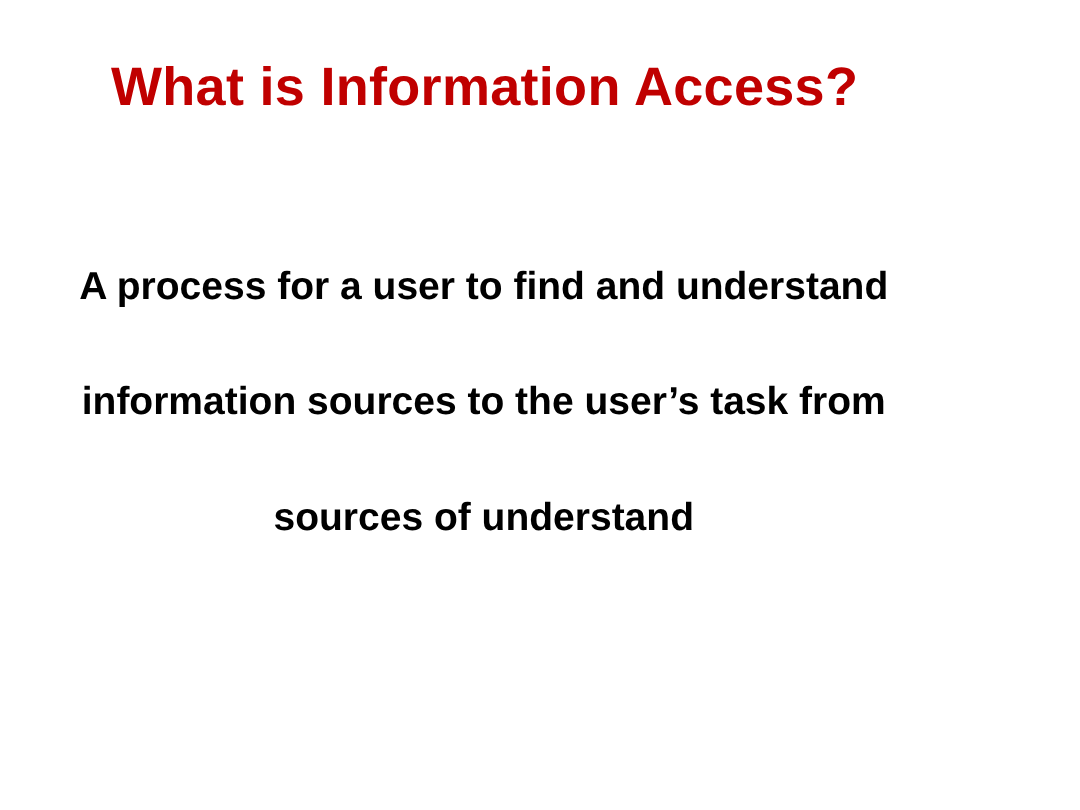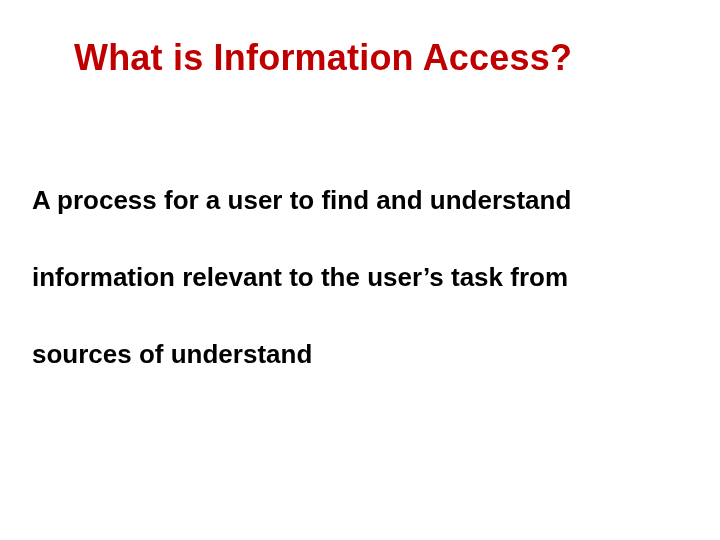--- a/index.html
+++ b/index.html
@@ -9,48 +9,49 @@
     height: 540px;
     background: #ffffff;
     font-family: Arial, Helvetica, sans-serif;
     overflow: hidden;
   }
   .slide {
     position: relative;
     width: 645px;
     height: 540px;
     box-sizing: border-box;
+    text-align: center;
   }
   .title {
     position: absolute;
     top: 36px;
     left: 74px;
     color: #c00000;
     font-weight: bold;
     font-size: 36px;
     line-height: 1.2;
     letter-spacing: 0.2px;
   }
   .body {
     position: absolute;
-    top: 185px;
+    top: 175px;
     left: 32px;
     right: 32px;
     color: #000000;
     font-weight: bold;
     font-size: 26px;
   }
   .body .line {
     display: block;
     margin-bottom: 46px;
   }
 </style>
 </head>
 <body>
 
 <div class="slide">
   <div class="title">What is Information Access?</div>
   <div class="body">
     <span class="line">A process for a user to find and understand</span>
-    <span class="line">information relevant to the user’s task from</span>
+    <span class="line">information sources to the user’s task from</span>
     <span class="line">sources of understand</span>
   </div>
 </div>
 
 </body></html>

